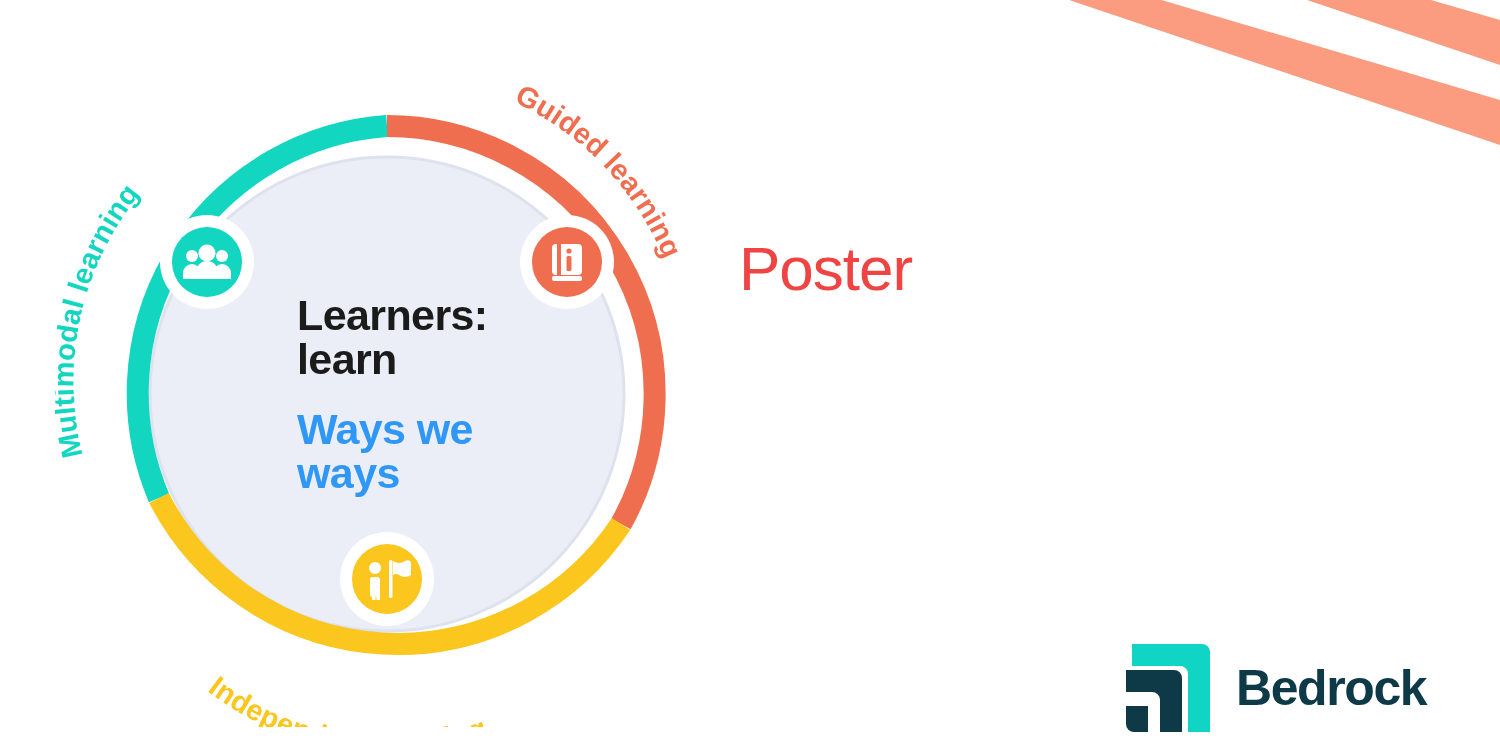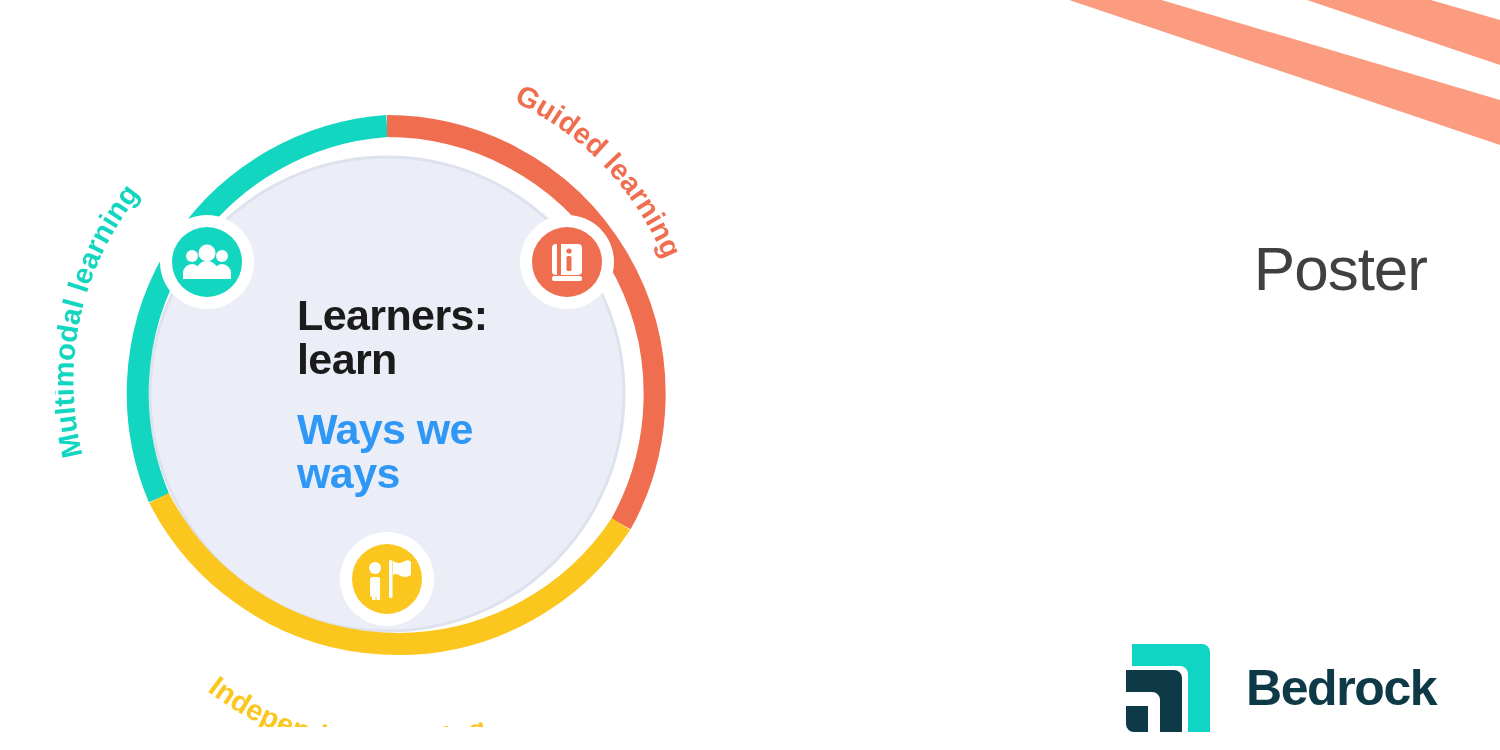--- a/index.html
+++ b/index.html
@@ -79,35 +79,34 @@
     font-size: 68px;
     font-weight: 700;
     color: #12307e;
     line-height: 1.08;
     letter-spacing: -1.6px;
     margin: 0;
   }
   #headline .sub {
     font-size: 62px;
     font-weight: 400;
-    color: #404040;
+    color: #ef4444;
     line-height: 1.12;
     letter-spacing: -1px;
-    margin: 6px 0 0 0;
-    text-align: right;
+    margin: 6px 0 0 12px;
   }
 
   
   #logo {
     position: absolute;
     left: 1122px;
     top: 640px;
     display: flex;
     align-items: center;
-    gap: 32px;
+    gap: 22px;
   }
   #logo .wordmark {
     display: block;
     line-height: 0.93;
     color: #0e3a47;
     font-weight: 700;
     font-size: 50px;
     letter-spacing: -1.4px;
   }
   #logo .wordmark span { display: block; }

